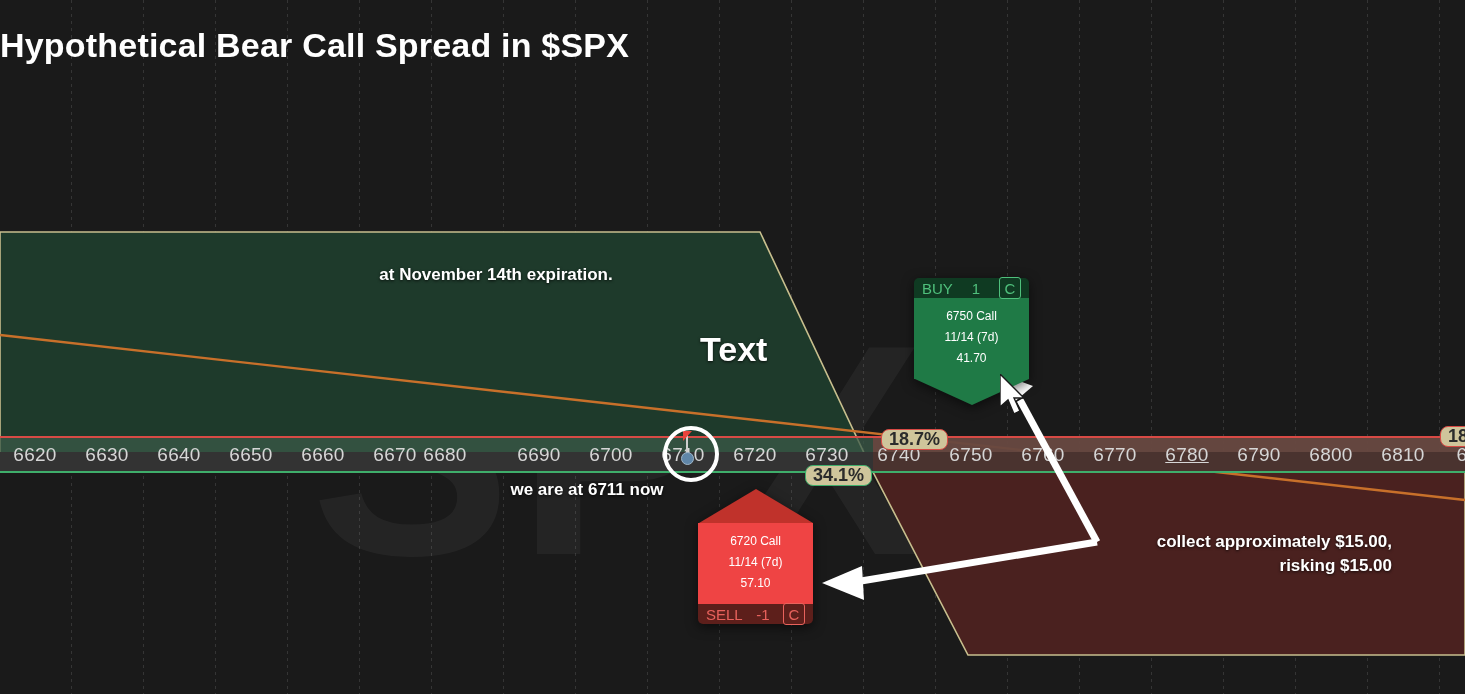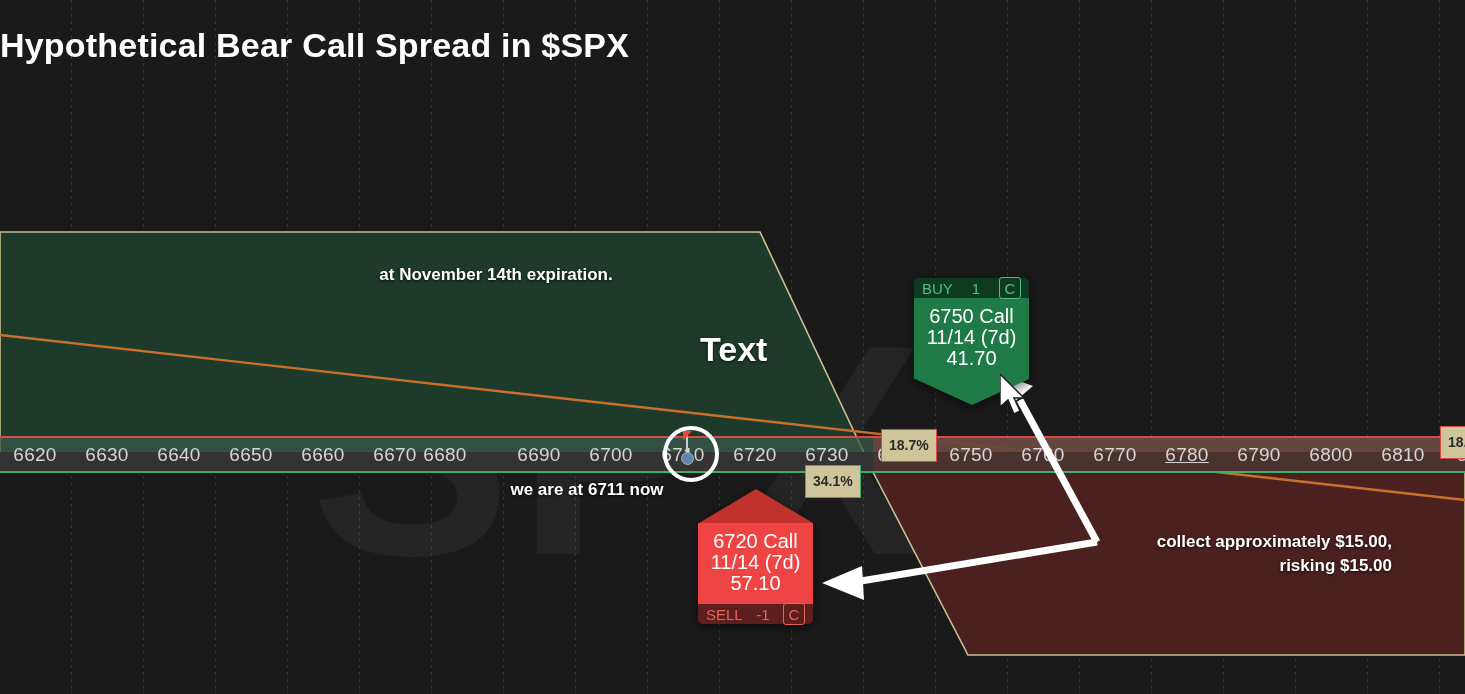--- a/index.html
+++ b/index.html
@@ -28,32 +28,32 @@
   .axis-band-red{position:absolute;left:873px;right:0;top:437px;height:15px;background:#6d4540;opacity:.85;}
   .axis-band-dark{position:absolute;left:0;right:0;top:452px;height:20px;background:#333333;}
   .axis-band-dark-red{position:absolute;left:873px;right:0;top:452px;height:20px;background:#4a332f;}
   .axis-line-green{position:absolute;left:0;right:0;top:471px;height:2px;background:#3fae6b;}
   .axis-line-red{position:absolute;left:0;right:0;top:436px;height:1.5px;background:#d84a45;}
 
   .tick{position:absolute;top:444px;font-size:19px;color:#d6d6d6;
         transform:translateX(-50%);letter-spacing:.3px;white-space:nowrap;}
 
   
-  .badge{position:absolute;font-size:14px;font-weight:600;color:#2b2b2b;
-         background:#cfc59b;border-radius:0;padding:8px 7px;white-space:nowrap;
+  .badge{position:absolute;font-size:18px;font-weight:600;color:#2b2b2b;
+         background:#cfc59b;border-radius:8px;padding:2px 7px;white-space:nowrap;
          line-height:15px;}
   .badge.red-b{border:1.5px solid #d84a45;}
   .badge.green-b{border:1.5px solid #3fae6b;}
 
   
   .card{position:absolute;width:115px;filter:drop-shadow(0 3px 6px rgba(0,0,0,.55));}
   .card-hdr,.card-ftr{display:flex;align-items:center;justify-content:space-between;
         padding:5px 8px;font-size:15px;box-sizing:border-box;height:20px;}
   .card-body{padding:8px 6px 10px;text-align:center;color:#ffffff;
-             font-size:20px;line-height:21px;box-sizing:border-box;}
+             font-size:12px;line-height:21px;box-sizing:border-box;}
   .chip{border:1.4px solid currentColor;border-radius:3px;width:22px;height:22px;
         display:flex;align-items:center;justify-content:center;font-size:15px;box-sizing:border-box;}
 
   
   .card.buy{left:914px;top:278px;}
   .card.buy .card-hdr{background:#0f3a22;color:#4fc07c;border-radius:5px 5px 0 0;}
   .card.buy .card-body{background:#1f7a46;}
   .card.buy .tip{width:0;height:0;margin:0 auto;
         border-left:57.5px solid transparent;border-right:57.5px solid transparent;
         border-top:26px solid #1f7a46;}

